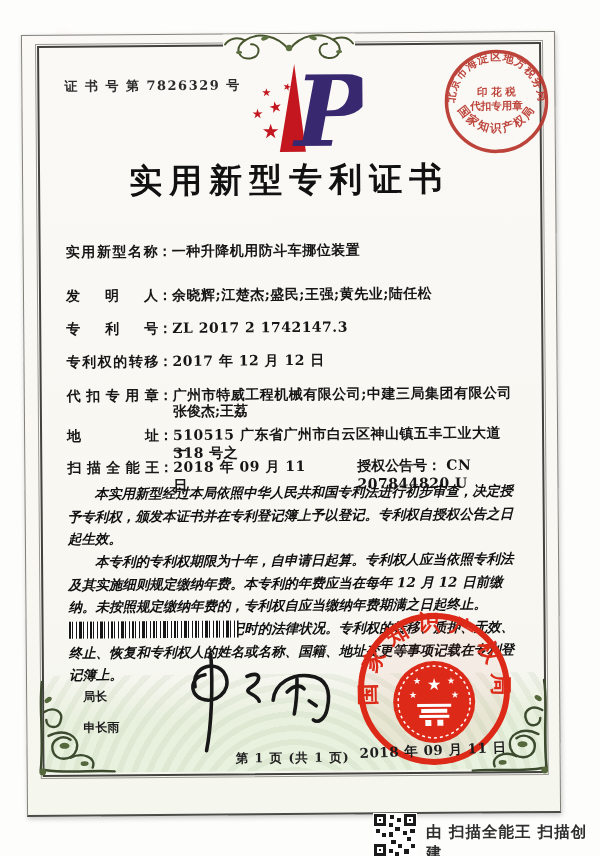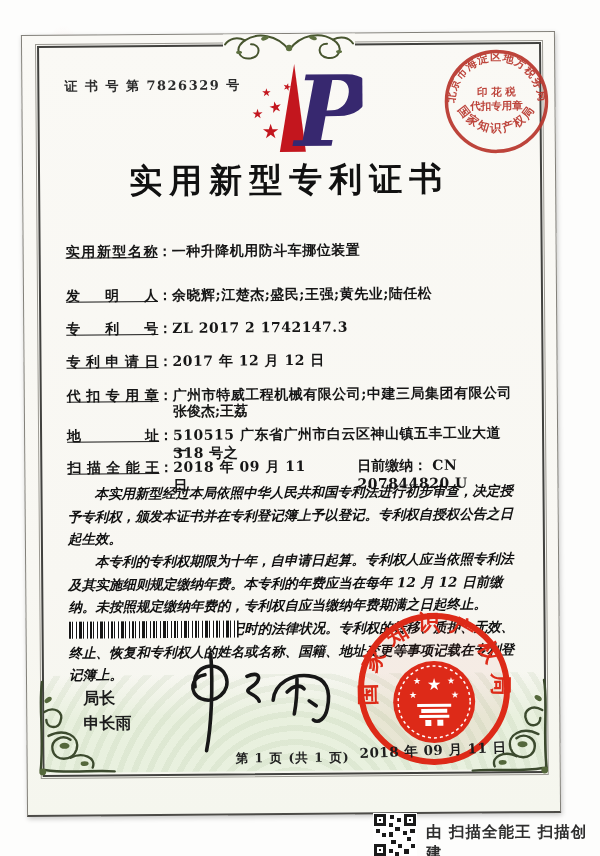--- a/index.html
+++ b/index.html
@@ -38,43 +38,43 @@
   }
   
   .logo{position:absolute;left:220px;top:20px;width:120px;height:118px;}
   
   .title{
     position:absolute;left:0;top:124px;width:532px;text-align:center;
     font-size:33px;font-weight:700;color:#111;letter-spacing:7px;
   }
   
   .row{position:absolute;left:42px;width:468px;font-size:14px;color:#161616;font-weight:700;}
-  .row .lbl{display:inline-block;width:92px;text-align:justify;text-align-last:justify;vertical-align:top;text-decoration:underline;}
+  .row .lbl{display:inline-block;width:92px;text-align:justify;text-align-last:justify;vertical-align:top;}
   .row .colon{display:inline-block;vertical-align:top;}
   .row .val{position:absolute;left:106px;top:0;width:360px;font-weight:700;letter-spacing:.5px;}
   .row .val2{position:absolute;left:106px;top:16px;width:360px;font-weight:700;}
   .row-grant-right{position:absolute;left:290px;top:0;font-weight:700;}
   .row-grant-right .val-inline{letter-spacing:.5px;text-align:center;}
   
   .paras{
     position:absolute;left:42px;top:447px;width:458px;
     font-size:13.5px;line-height:1.68;color:#101010;font-style:italic;font-weight:600;
   }
   .paras p{margin:0;text-indent:2em;}
   
   .barcode{
     position:absolute;left:42px;top:586px;width:170px;height:17px;
     background:repeating-linear-gradient(90deg,
       #161616 0 2px,#fff 2px 3px,#161616 3px 4px,#fff 4px 7px,
       #161616 7px 8px,#fff 8px 10px,#161616 10px 13px,#fff 13px 14px,
       #161616 14px 15px,#fff 15px 18px,#161616 18px 19px,#fff 19px 21px);
   }
-  .director{position:absolute;left:56px;top:653px;font-size:16px;font-weight:700;color:#1c1c1c;
+  .director{position:absolute;left:56px;top:653px;font-size:12px;font-weight:700;color:#1c1c1c;
     font-family:"DejaVu Sans","Liberation Sans",sans-serif;}
-  .director .nm{display:block;margin-top:4px;}
+  .director .nm{display:block;margin-top:14px;}
   .signature{position:absolute;left:138px;top:612px;width:180px;height:118px;}
   
   .seal{position:absolute;left:328px;top:577px;width:158px;height:158px;}
   .seal-date{
     position:absolute;left:332px;top:709px;font-size:13.5px;font-weight:700;color:#1d1d1d;
     transform:rotate(-2deg);letter-spacing:.5px;
   }
   .footer{
     position:absolute;left:15px;top:716px;width:500px;text-align:center;
     font-size:12.5px;color:#222;font-weight:600;letter-spacing:1px;
@@ -154,38 +154,38 @@
   </div>
   <div class="row" style="top:252px">
     <span class="lbl">发明人</span><span class="colon">：</span>
     <span class="val">余晓辉;江楚杰;盛民;王强;黄先业;陆任松</span>
   </div>
   <div class="row" style="top:285px">
     <span class="lbl">专利号</span><span class="colon">：</span>
     <span class="val">ZL 2017 2 1742147.3</span>
   </div>
   <div class="row" style="top:318px">
-    <span class="lbl">专利申请日</span><span class="colon">：</span>
+    <span class="lbl">专利权的转移</span><span class="colon">：</span>
     <span class="val">2017 年 12 月 12 日</span>
   </div>
   <div class="row" style="top:352px">
     <span class="lbl">代扣专用章</span><span class="colon">：</span>
     <span class="val">广州市特威工程机械有限公司;中建三局集团有限公司</span>
     <span class="val2">张俊杰;王荔</span>
   </div>
   <div class="row" style="top:392px">
     <span class="lbl">地址</span><span class="colon">：</span>
     <span class="val">510515 广东省广州市白云区神山镇五丰工业大道 318 号之</span>
     <span class="val2">一</span>
   </div>
   <div class="row" style="top:424px">
     <span class="lbl">扫描全能王</span><span class="colon">：</span>
     <span class="val" style="width:150px">2018 年 09 月 11 日</span>
     <span class="row-grant-right">
-      <span>日前缴纳</span><span>：</span>
+      <span>授权公告号</span><span>：</span>
       <span class="val-inline">CN 207844820 U</span>
     </span>
   </div>
 
   <div class="paras">
     <p>本实用新型经过本局依照中华人民共和国专利法进行初步审查，决定授予专利权，颁发本证书并在专利登记簿上予以登记。专利权自授权公告之日起生效。</p>
     <p>本专利的专利权期限为十年，自申请日起算。专利权人应当依照专利法及其实施细则规定缴纳年费。本专利的年费应当在每年 12 月 12 日前缴纳。未按照规定缴纳年费的，专利权自应当缴纳年费期满之日起终止。</p>
     <p>专利证书记载专利权登记时的法律状况。专利权的转移、质押、无效、终止、恢复和专利权人的姓名或名称、国籍、地址变更等事项记载在专利登记簿上。</p>
   </div>
 

